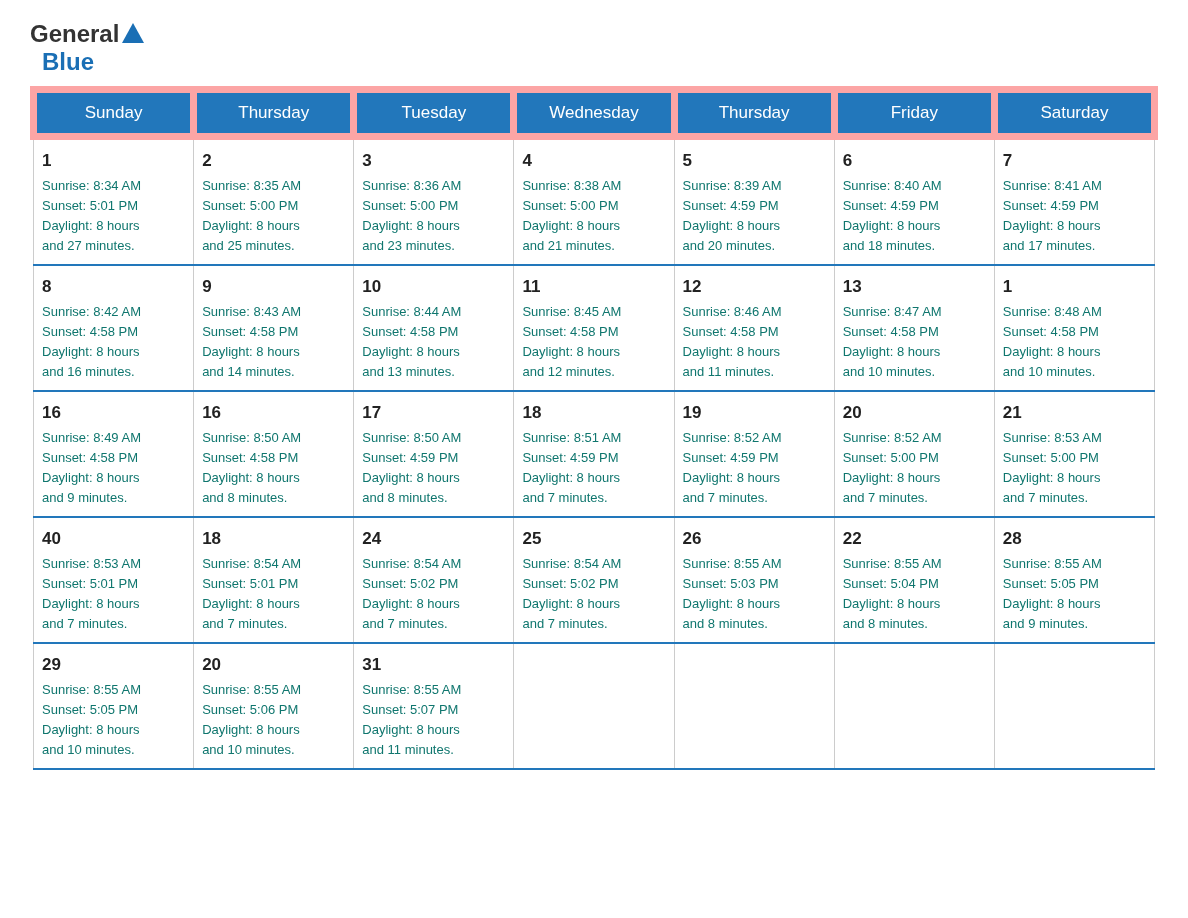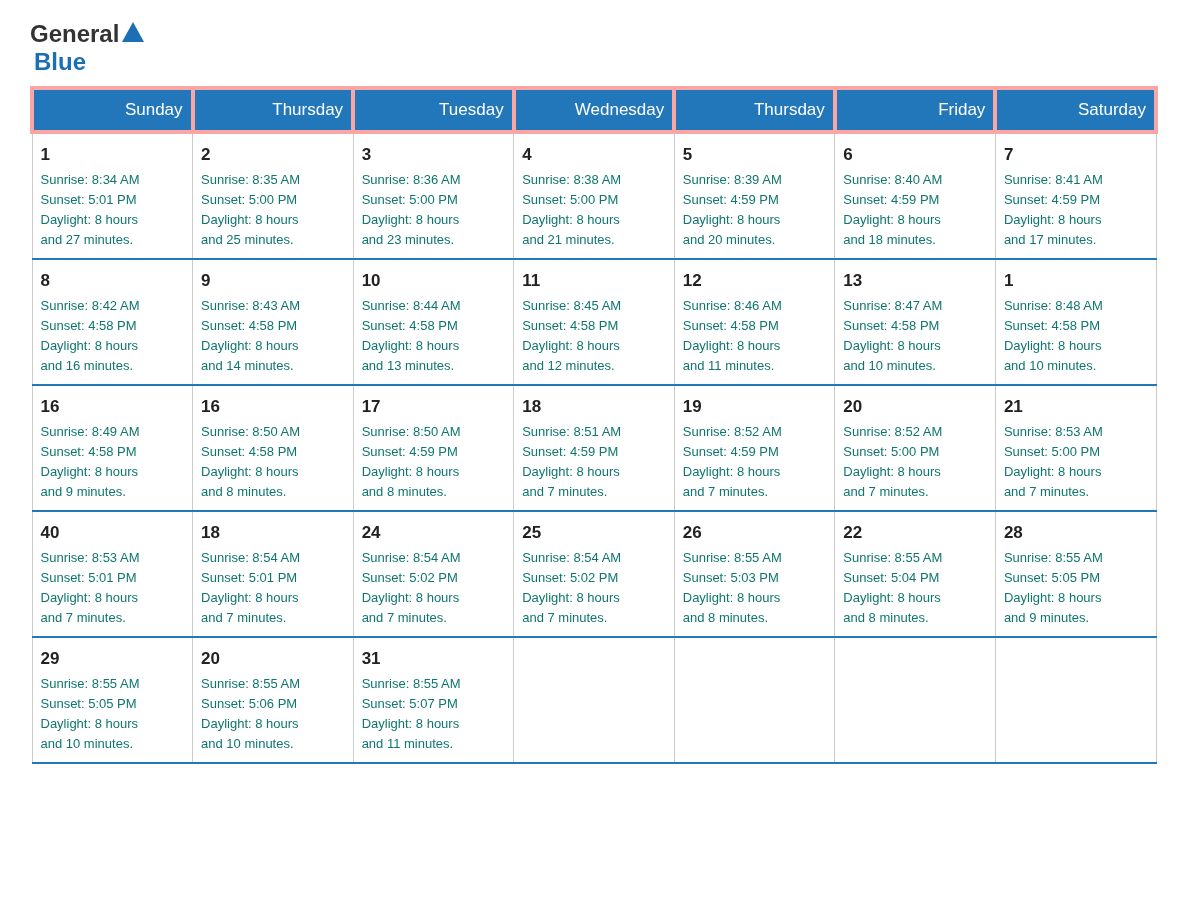--- a/index.html
+++ b/index.html
@@ -40,22 +40,22 @@
       width: 100%;
       border-collapse: collapse;
       margin-top: 10px;
     }
     .calendar-table th {
       background-color: #2277bb;
       color: #fff;
       padding: 10px 8px;
       font-size: 17px;
       font-weight: normal;
-      text-align: right;
-      border: 4px solid #fca5a5;
+      text-align: center;
+      border: 7px solid #fca5a5;
     }
     .calendar-table td {
       vertical-align: top;
       padding: 8px;
       border: 1px solid #ccc;
       width: 14.28%;
       min-height: 110px;
       background: #fff;
       font-size: 13.5px;
       line-height: 1.5;
@@ -77,30 +77,30 @@
     }
     tr {
       border-bottom: 2px solid #2277bb;
     }
   </style>
 </head>
 <body>
 
 <div class="header-row">
   <div class="logo">
-  <div style="display:flex;align-items:flex-start;">
+  <div style="display:flex;align-items:center;">
     <span style="font-size:24px;font-weight:bold;color:#333;">General</span>
     <span style="display:inline-block;margin-left:3px;margin-right:0px;">
       <svg width="22" height="22" viewBox="0 0 22 22">
         <polygon points="0,22 11,2 22,22" fill="#1a6fb5"></polygon>
       </svg>
     </span>
   </div>
   <div>
-    <span style="font-size:24px;font-weight:bold;color:#1a6fb5;margin-left:4px;">Blue</span>
+    <span style="font-size:24px;font-weight:bold;color:#1a6fb5;margin-left:12px;">Blue</span>
   </div>
 </div>
   <div class="title-section">
     <div class="month-title"></div>
     <div class="location-title"></div>
   </div>
 </div>
 
 <table class="calendar-table">
   <thead>

